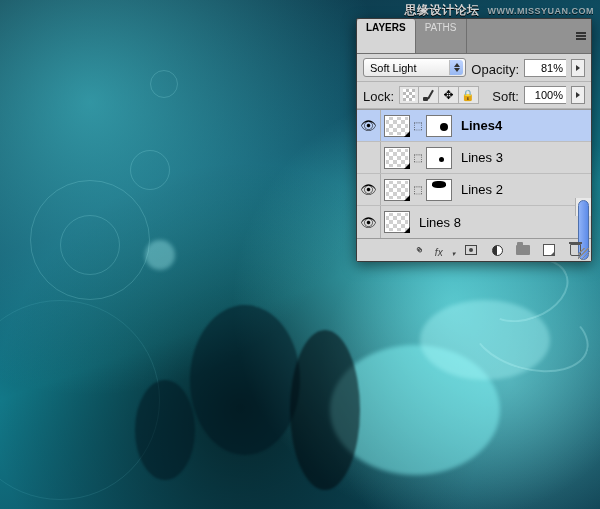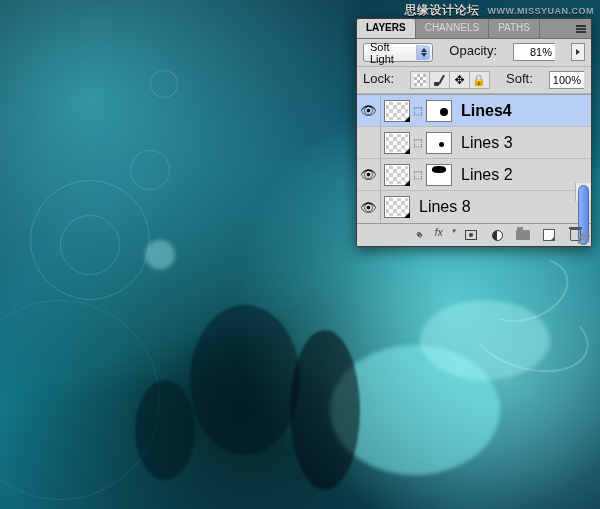--- a/index.html
+++ b/index.html
@@ -26,29 +26,29 @@
   .watermark .cn { font-weight:bold; font-size:12px; }
   .watermark .en { font-weight:bold; opacity:0.7; font-size:9px; }
 
   
   .layers-panel {
     position:absolute; top:18px; left:356px; width:236px;
     background:#d6d6d6; border:1px solid #3a3a3a; border-radius:2px;
     box-shadow: 0 4px 14px rgba(0,0,0,0.5);
     color:#000;
   }
-  .tabbar { display:flex; align-items:stretch; height:20px; background:#929292; border-bottom:1px solid #6f6f6f;}
+  .tabbar { display:flex; align-items:stretch; height:35px; background:#929292; border-bottom:1px solid #6f6f6f;}
   .tab { padding:3px 9px 0 9px; font-size:10px; color:#dcdcdc; cursor:default; border-right:1px solid #6f6f6f;}
   .tab.active { background:#d6d6d6; color:#000; font-weight:bold; border-top-left-radius:3px; border-top-right-radius:3px;}
   .tab-menu { margin-left:auto; width:20px; display:flex; align-items:center; justify-content:center;}
   .tab-menu .bars { width:10px; height:8px; background:
      linear-gradient(#333,#333) 0 0/10px 2px no-repeat,
      linear-gradient(#333,#333) 0 3px/10px 2px no-repeat,
      linear-gradient(#333,#333) 0 6px/10px 2px no-repeat;}
-  .row { display:flex; align-items:flex-start; padding:4px 6px; gap:16px;}
+  .row { display:flex; align-items:flex-end; padding:4px 6px; gap:5px;}
   .row.bordered { border-bottom:1px solid #b4b4b4;}
   .lbl { font-size:13px; color:#111;}
   .select {
     height:19px; background:linear-gradient(#fff,#e9e9e9); border:1px solid #8b8b8b;
     border-radius:3px; display:flex; align-items:center; padding:0 18px 0 6px;
     position:relative; font-size:11px; min-width:0;
   }
   .select .arrows {
     position:absolute; right:2px; top:1px; bottom:1px; width:14px;
     border-left:1px solid #bcbcbc; border-radius:0 3px 3px 0;
@@ -105,28 +105,28 @@
   .thumb .dot { position:absolute; border-radius:50%; }
   .thumb.mask { background:#fff;}
   .thumb.corner::after {
     content:""; position:absolute; right:-1px; bottom:-1px; width:0;height:0;
     border-left:6px solid transparent; border-bottom:6px solid #000;
   }
   .linkcol {
     width:12px; height:22px; display:flex; align-items:center; justify-content:center;
     font-size:10px; color:#333;
   }
-  .layer .name { padding-left:6px; font-size:16px;}
+  .layer .name { padding-left:6px; font-size:13px;}
   .layer.selected .name { font-weight:bold;}
   .footer {
     height:22px; display:flex; align-items:center; justify-content:flex-end;
     gap:10px; padding:0 8px; background:#d6d6d6;
   }
   .fbtn { width:16px; height:16px; display:flex; align-items:center; justify-content:center; color:#444; font-size:12px;}
-  .fx { font-style:italic; font-size:10px; display:flex; align-items:flex-start; gap:9px;}
+  .fx { font-style:italic; font-size:10px; display:flex; align-items:flex-end; gap:9px;}
   .mask-rect { width:12px;height:10px;border:1px solid #444; position:relative;}
   .mask-rect::after{content:"";position:absolute;left:3px;top:2px;width:4px;height:4px;border-radius:50%;background:#444;}
   .adj-circ { width:11px;height:11px;border-radius:50%;background:linear-gradient(90deg,#333 50%,#fff 50%);border:1px solid #333;}
   .folder-ic { width:14px;height:10px;background:#888;border-radius:1px;position:relative;}
   .folder-ic::before{content:"";position:absolute;top:-3px;left:1px;width:6px;height:3px;background:#888;border-radius:1px 1px 0 0;}
   .new-ic { width:12px;height:12px;border:1px solid #555;background:#fff;position:relative;}
   .new-ic::after {content:"";position:absolute;right:-1px;bottom:-1px;width:0;height:0;border-left:5px solid transparent;border-bottom:5px solid #555;}
   .trash-ic { width:11px;height:12px;border:1px solid #555;border-radius:0 0 2px 2px;position:relative;}
   .trash-ic::before{content:"";position:absolute;top:-3px;left:-2px;right:-2px;height:2px;background:#555;}
   .link-ic { font-size:12px; transform:rotate(45deg);}
@@ -154,21 +154,20 @@
 <div class="splat" style="left:290px;top:330px;width:70px;height:160px;background:rgba(0,10,15,0.55);"></div>
 
 <div class="watermark">
   <span class="cn">思缘设计论坛</span>
   <span class="en">WWW.MISSYUAN.COM</span>
 </div>
 
 <div class="layers-panel">
   <div class="tabbar">
     <div class="tab active">LAYERS</div>
-    <div class="tab">CHANNELS</div>
     <div class="tab">PATHS</div>
     <div class="tab-menu">
         <div class="bars"></div>
       </div>
   </div>
 
   <div class="row bordered">
     <div class="select" style="flex:1">
       <span>Soft Light</span>
       <div class="arrows">

